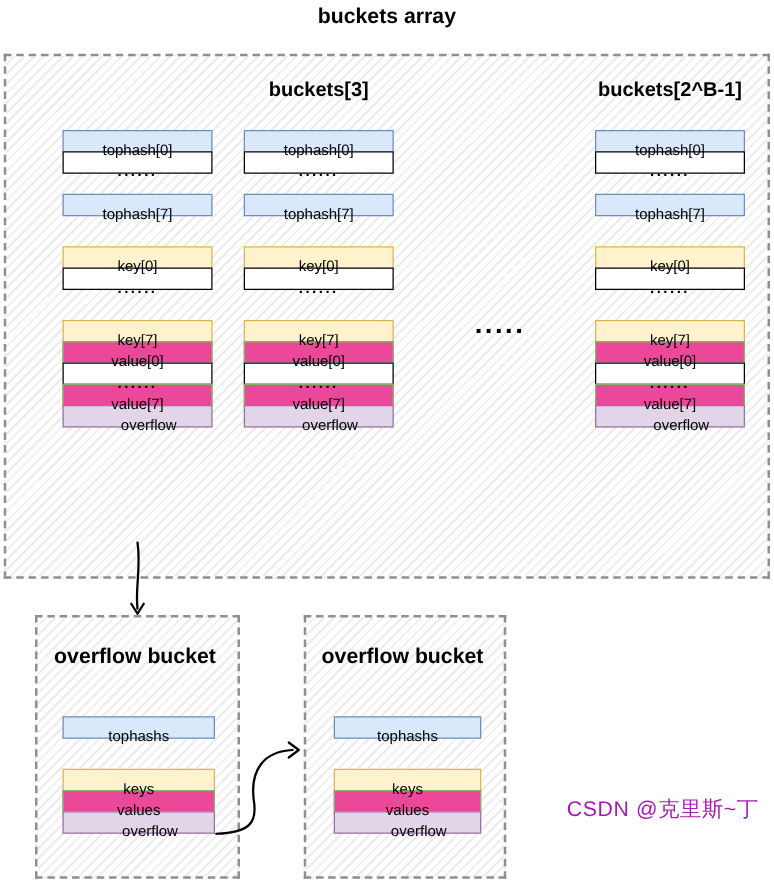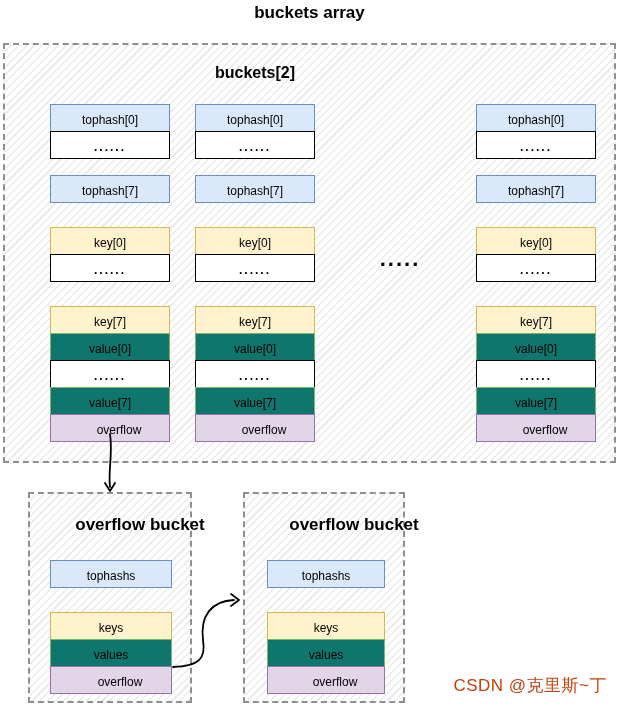--- a/index.html
+++ b/index.html
@@ -18,62 +18,63 @@
   .array-box{
     position:absolute;left:3px;top:43px;width:609px;height:416px;
     border:2px dashed #8f8f8f;
   }
   .col-header{
     position:absolute;top:63px;height:20px;line-height:20px;
     text-align:center;font-size:16px;font-weight:700;
   }
   .bucket-col{position:absolute;top:104px;width:120px;}
   .cell{
-    box-sizing:border-box;width:100%;height:28px;line-height:31px;
+    box-sizing:border-box;width:100%;height:18px;line-height:31px;
     margin-top:-1px;text-align:center;font-size:12px;
   }
   .cell:first-child{margin-top:0;}
   .c-blue  {background:#dae8fc;border:1px solid #6c8ebf;margin-top:16px;}
   .c-yellow{background:#fff2cc;border:1px solid #d6b656;margin-top:24px;}
-  .c-green {background:#0f766e;border:1px solid #82b366;}
+  .c-green {background:#ec4899;border:1px solid #82b366;}
   .c-purple{background:#e1d5e7;border:1px solid #9673a6;padding-left:18px;}
   .c-white {background:#ffffff;border:1px solid #000000;font-weight:700;letter-spacing:2px;}
   .between-dots{
     position:absolute;left:360px;top:246px;width:80px;text-align:center;
     font-size:22px;font-weight:700;letter-spacing:2px;
   }
   .ovf-box{
     position:absolute;top:492px;height:207px;
     border:2px dashed #8f8f8f;
   }
   .ovf-box-left{left:28px;width:160px;}
   .ovf-box-right{left:243px;width:158px;}
   .ovf-title{
     position:absolute;top:514px;height:22px;line-height:22px;
-    text-align:center;font-size:17px;font-weight:700;padding-left:32px;
+    text-align:center;font-size:17px;font-weight:700;
   }
-  .ovf-col{position:absolute;top:560px;}
+  .ovf-col{position:absolute;top:573px;}
   .ovf-col-left{left:50px;width:122px;}
   .ovf-col-right{left:267px;width:118px;}
   .arrows{position:absolute;left:0;top:0;width:619px;height:706px;pointer-events:none;}
   .watermark{
-    position:absolute;right:12px;top:674px;font-size:17px;color:#c2410c;
+    position:absolute;right:12px;top:636px;font-size:17px;color:#a21caf;
     letter-spacing:0.5px;
   }
 </style>
 </head>
 <body>
 
 <div class="canvas">
 
   <div class="main-title">buckets array</div>
 
   <div class="array-box hatch"></div>
 
-  <div class="col-header" style="left:195px;width:120px">buckets[2]</div>
+  <div class="col-header" style="left:195px;width:120px">buckets[3]</div>
+  <div class="col-header" style="left:466px;width:140px">buckets[2^B-1]</div>
 
   <div class="bucket-col" style="left:50px">
     <div class="cell c-blue">tophash[0]</div>
     <div class="cell c-white">......</div>
     <div class="cell c-blue">tophash[7]</div>
     <div class="cell c-yellow">key[0]</div>
     <div class="cell c-white">......</div>
     <div class="cell c-yellow">key[7]</div>
     <div class="cell c-green">value[0]</div>
     <div class="cell c-white">......</div>

